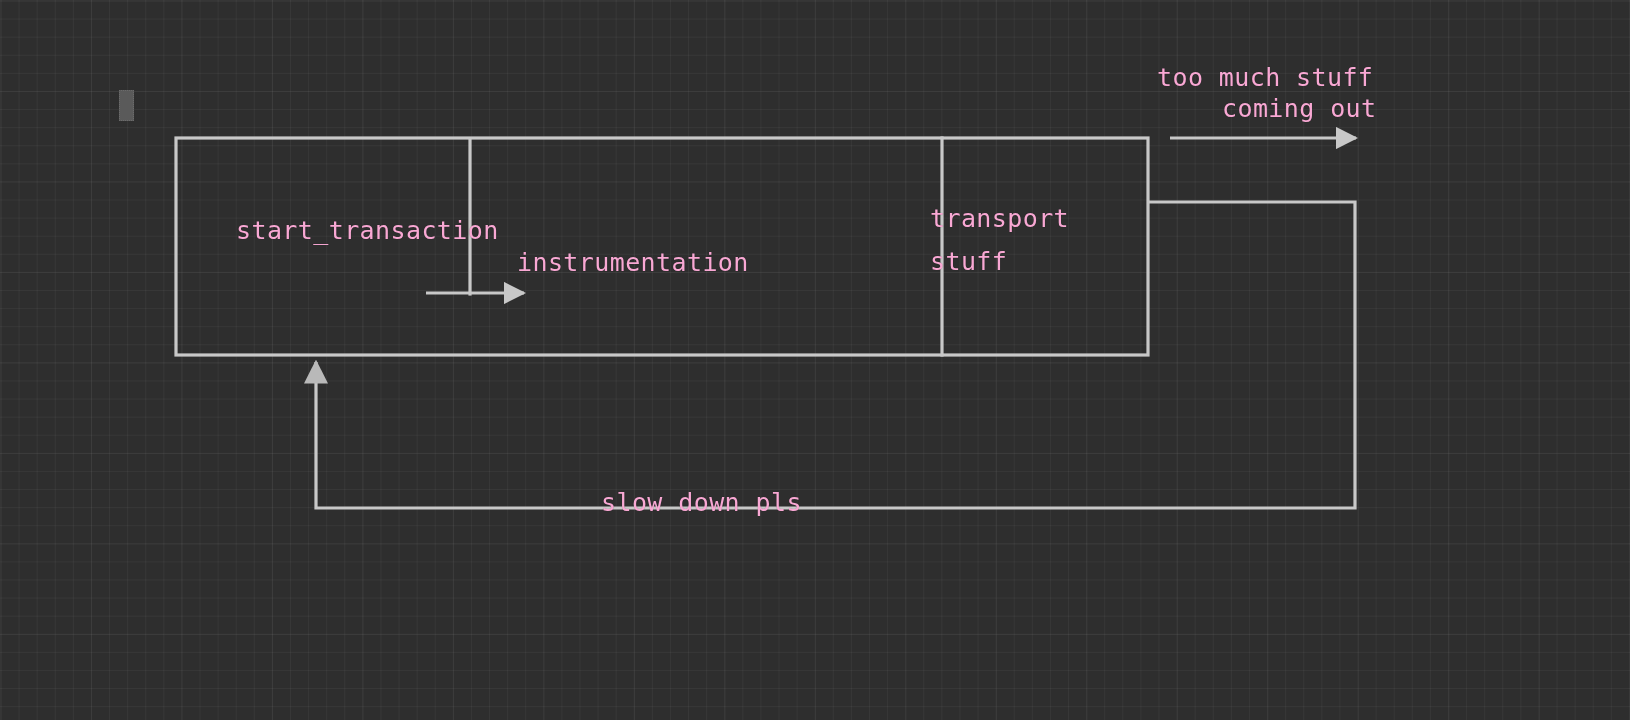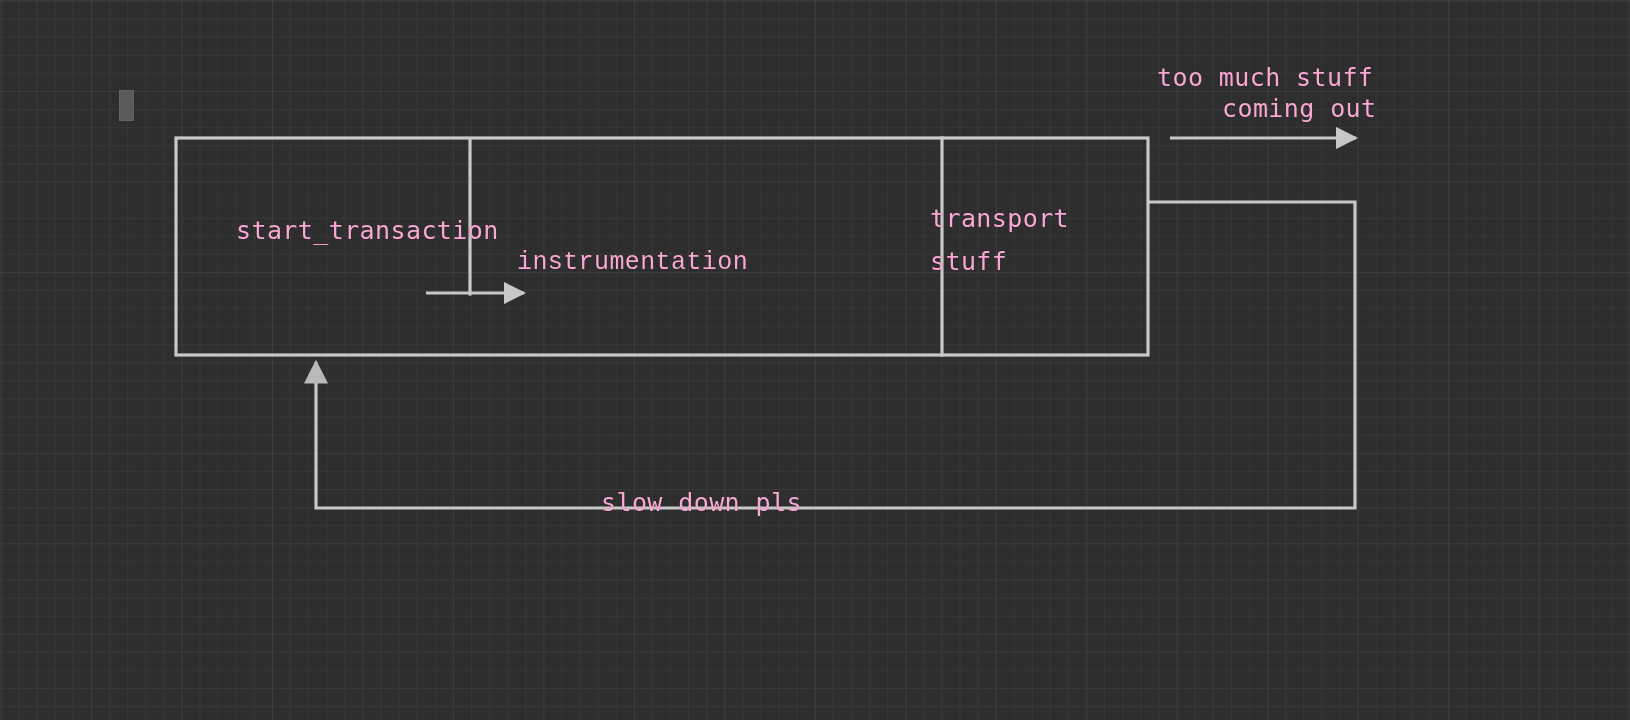--- a/index.html
+++ b/index.html
@@ -90,21 +90,21 @@
 
     <line x1="426" y1="293" x2="524" y2="293" stroke="#c8c8c8" stroke-width="3.2" marker-end="url(#arrowR)"></line>
 
     <line x1="1170" y1="138" x2="1356" y2="138" stroke="#c8c8c8" stroke-width="3.2" marker-end="url(#arrowR)"></line>
 
     <path d="M 1148 202 L 1355 202 L 1355 508 L 316 508 L 316 362" stroke="#c8c8c8" stroke-width="3.2" fill="none" stroke-linejoin="miter" marker-end="url(#arrowU)"></path>
   </svg>
 
   <div class="lbl" style="left:204px; top:215px;margin-left:32px;">start_transaction</div>
 
-  <div class="lbl" style="left:517px; top:247px;font-family:Liberation Mono, monospace;">instrumentation</div>
+  <div class="lbl" style="left:517px; top:247px;">instrumentation</div>
 
 
   <div class="lbl" style="left:930px; top:203px;">transport</div>
 
   <div class="lbl" style="left:930px; top:246px;">stuff</div>
 
   <div class="lbl" style="left:1157px; top:62px;">too much stuff</div>
 
   <div class="lbl" style="left:1222px; top:93px;">coming out</div>
 

